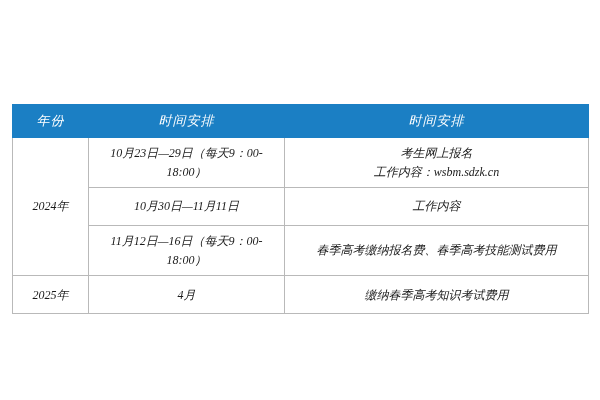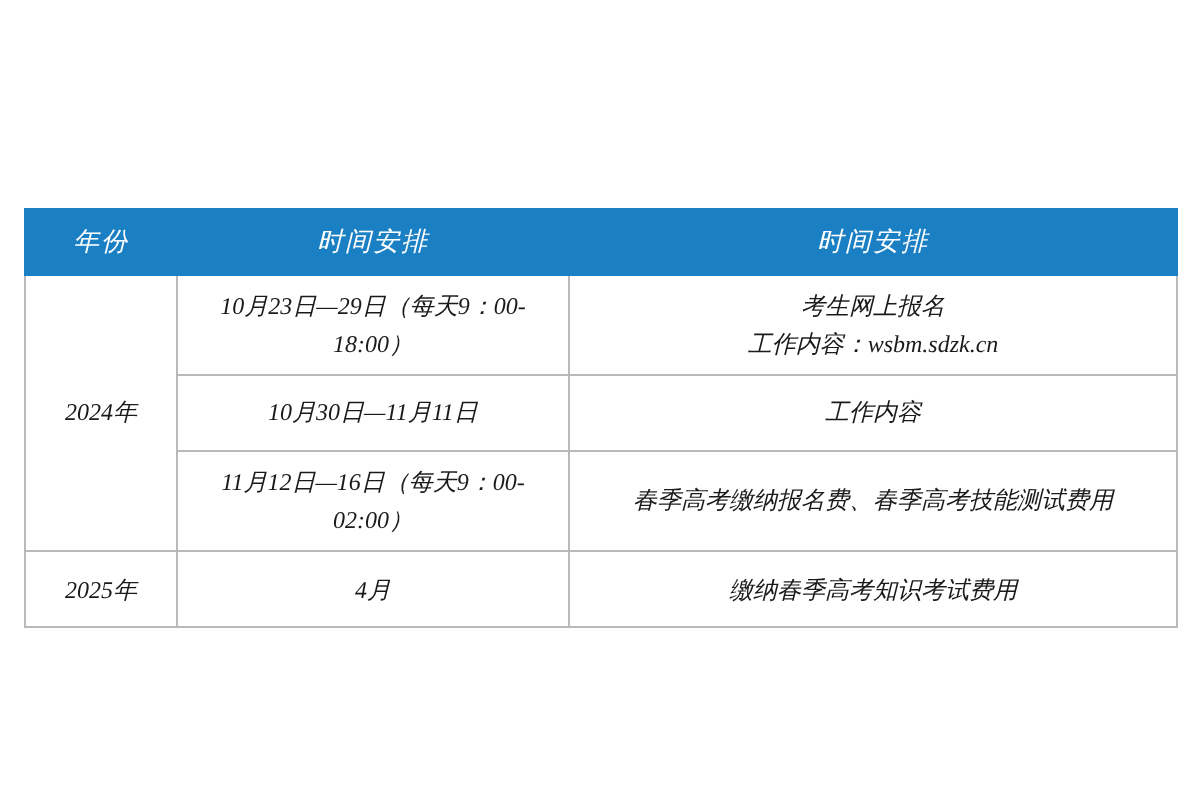--- a/index.html
+++ b/index.html
@@ -84,21 +84,21 @@
           <span class="line">工作内容：wsbm.sdzk.cn</span>
         </td>
       </tr>
       <tr class="row-mid">
         <td>10月30日—11月11日</td>
         <td class="work-cell">
           <span class="line">工作内容</span>
         </td>
       </tr>
       <tr class="row-mid">
-        <td>11月12日—16日（每天9：00-02:00）</td>
+        <td>11月12日—16日（每天9：00-18:00）</td>
         <td class="work-cell">
           <span class="line">春季高考缴纳报名费、春季高考技能测试费用</span>
         </td>
       </tr>
       <tr class="row-mid">
         <td class="year-cell">2025年</td>
         <td>4月</td>
         <td class="work-cell">
           <span class="line">缴纳春季高考知识考试费用</span>
         </td>

